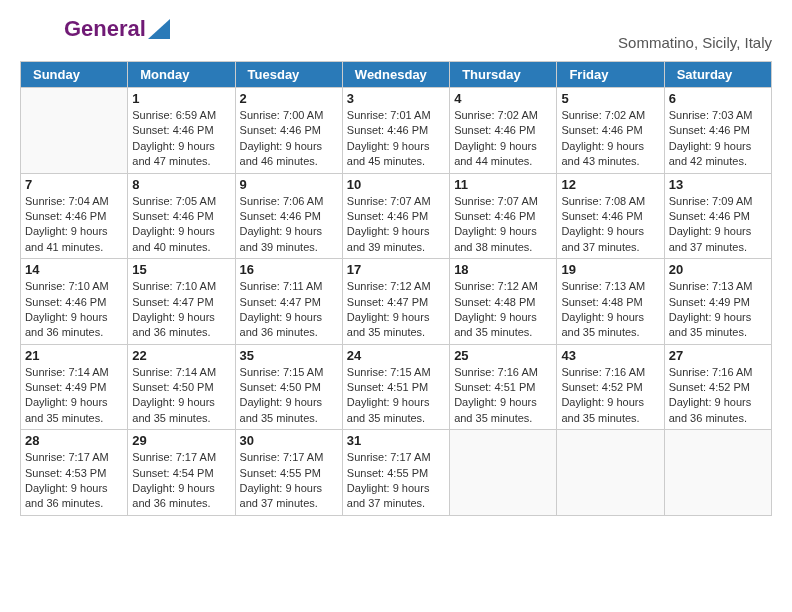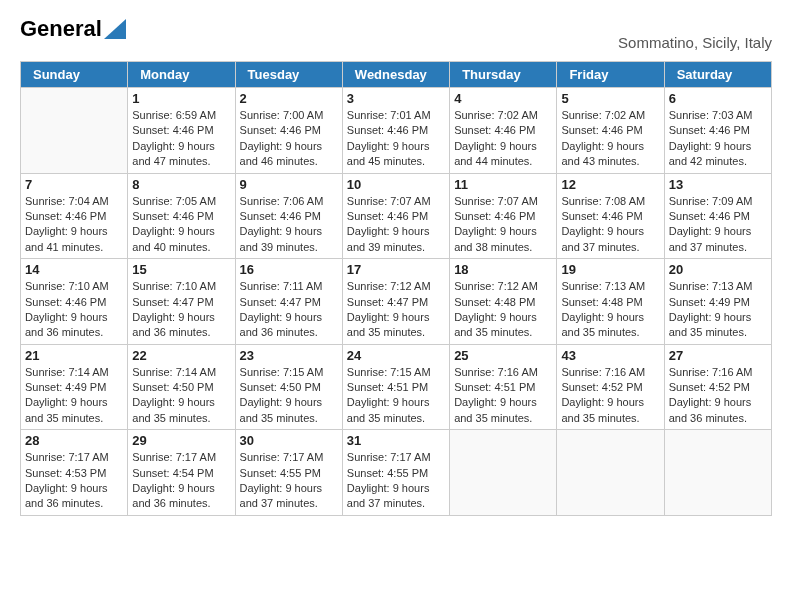--- a/index.html
+++ b/index.html
@@ -78,21 +78,21 @@
     }
   </style>
 </head>
 <body>
 
 <div class="page">
   <div class="header">
     <div class="logo-wrapper">
       <div>
         <div style="display:flex; align-items:center;">
-          <span style="font-size:22px; font-weight:bold; color:#000000;">General</span>
+          <span style="font-size:22px; font-weight:bold; color:#701a75;margin-left:44px;">General</span>
           <svg width="22" height="20" viewBox="0 0 22 20" style="margin-left:2px;">
             <polygon points="0,20 22,0 22,20" fill="#2a7ab8"></polygon>
           </svg>
         </div>
       </div>
     </div>
     <div class="title-block">
       <div class="subtitle">Sommatino, Sicily, Italy</div>
     </div>
   </div>
@@ -200,21 +200,21 @@
         <tr>
           <td>
             <div class="day-number">21</div>
             <div class="day-info">Sunrise: 7:14 AM<br>Sunset: 4:49 PM<br>Daylight: 9 hours and 35 minutes.</div>
           </td>
           <td>
             <div class="day-number">22</div>
             <div class="day-info">Sunrise: 7:14 AM<br>Sunset: 4:50 PM<br>Daylight: 9 hours and 35 minutes.</div>
           </td>
           <td>
-            <div class="day-number">23</div>
+            <div class="day-number">35</div>
             <div class="day-info">Sunrise: 7:15 AM<br>Sunset: 4:50 PM<br>Daylight: 9 hours and 35 minutes.</div>
           </td>
           <td>
             <div class="day-number">24</div>
             <div class="day-info">Sunrise: 7:15 AM<br>Sunset: 4:51 PM<br>Daylight: 9 hours and 35 minutes.</div>
           </td>
           <td>
             <div class="day-number">25</div>
             <div class="day-info">Sunrise: 7:16 AM<br>Sunset: 4:51 PM<br>Daylight: 9 hours and 35 minutes.</div>
           </td>

